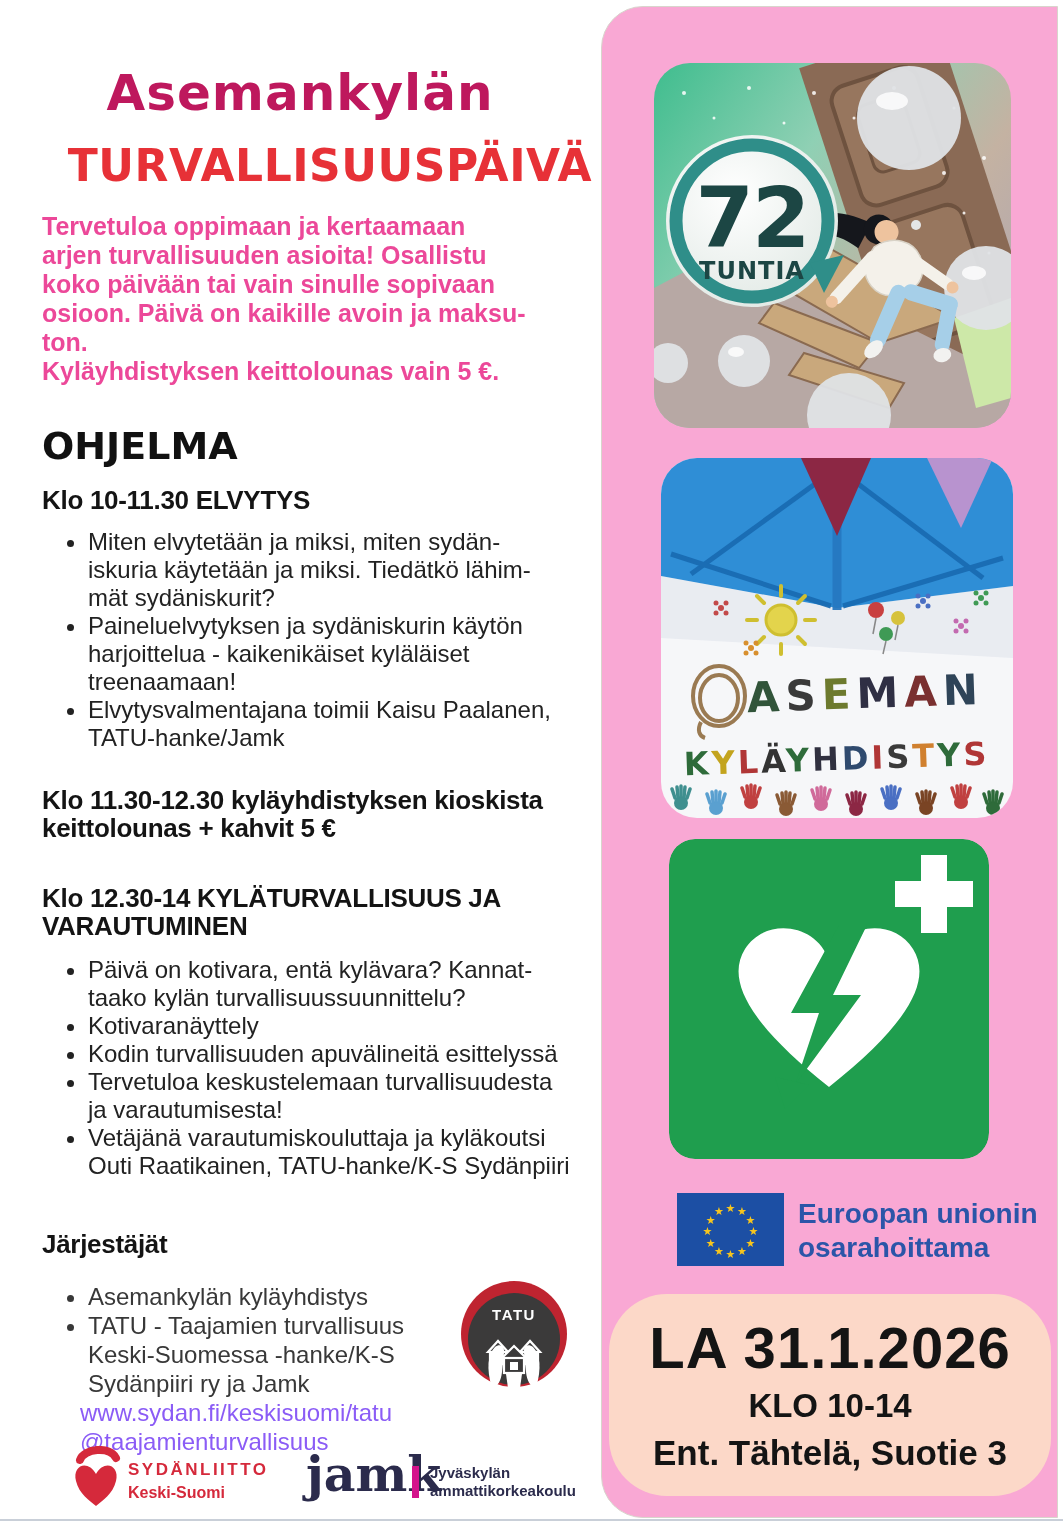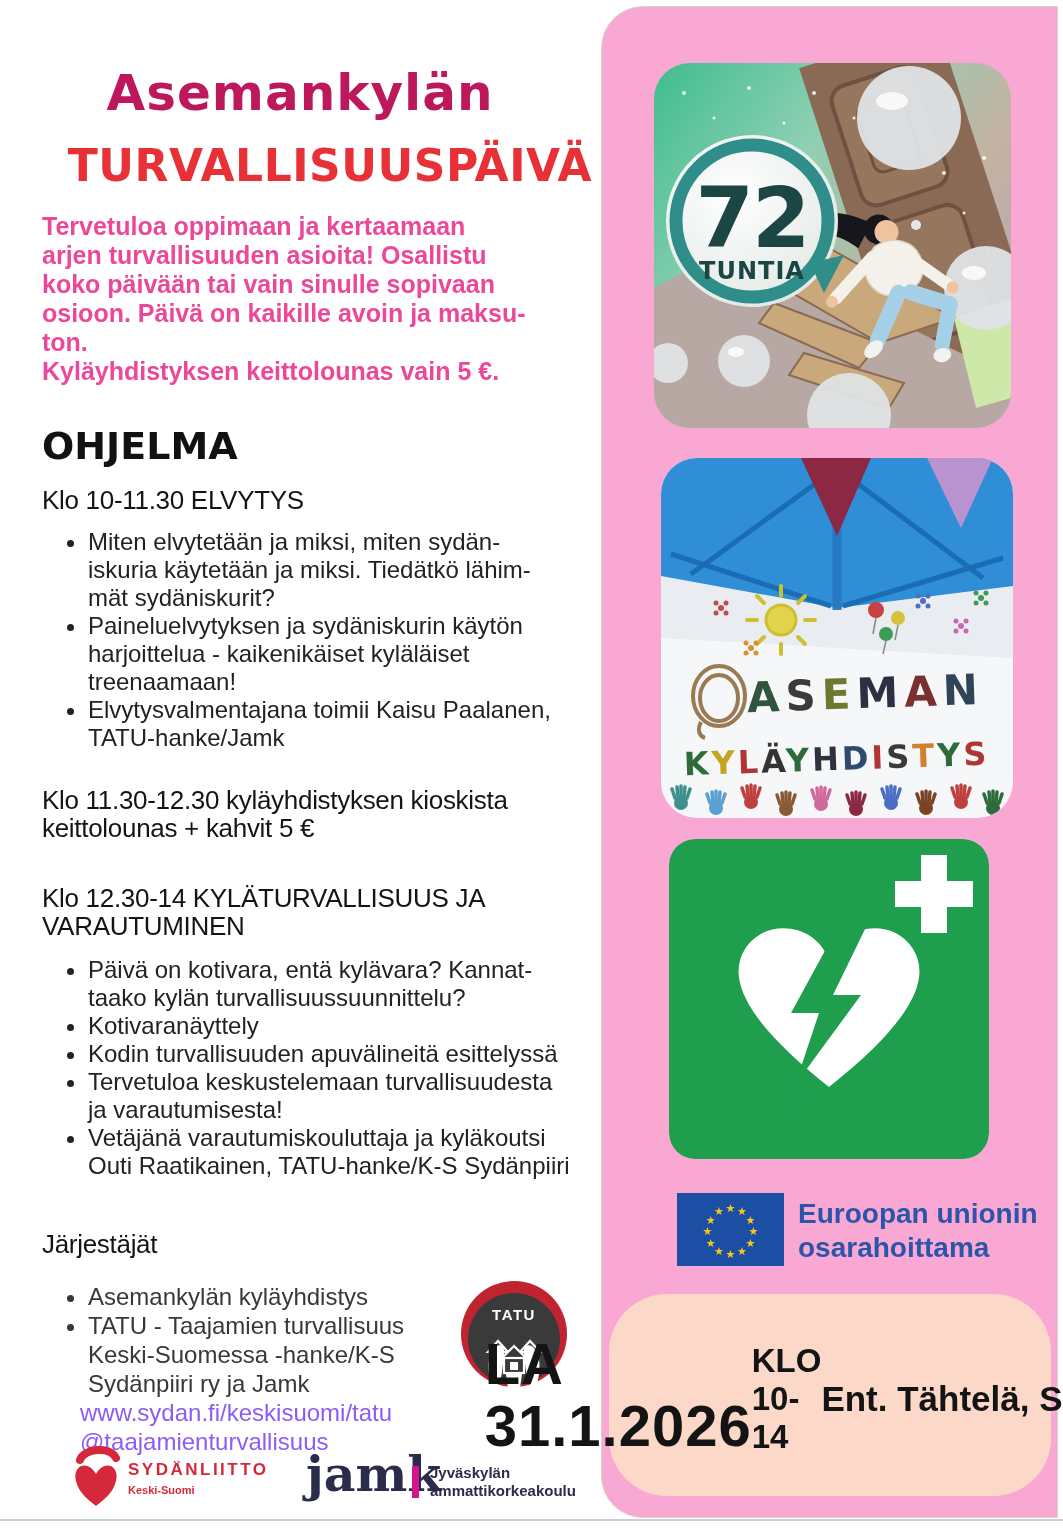--- a/index.html
+++ b/index.html
@@ -7,39 +7,39 @@
        font-family:"Liberation Sans",sans-serif;color:#1b1b1b;overflow:hidden}
   .abs{position:absolute}
   
   .left-col{position:absolute;left:0;top:0;width:600px;height:1530px}
   .title1{left:0;top:64px;width:600px;text-align:center;font-family:"DejaVu Sans",sans-serif;
           font-size:50px;font-weight:700;color:#be185d;letter-spacing:1px}
   .title2{left:0;top:140px;width:660px;text-align:center;font-family:"DejaVu Sans",sans-serif;
           font-size:44px;font-weight:700;color:#e73137;letter-spacing:0.5px;white-space:nowrap}
   .intro{left:42px;top:212px;width:540px;font-size:25px;font-weight:700;line-height:29px;color:#ec4899}
   .h-program{left:42px;top:424px;font-family:"DejaVu Sans",sans-serif;font-size:38px;font-weight:700;color:#111}
-  .h-sub{left:42px;font-size:26px;font-weight:400;line-height:28px;letter-spacing:-0.3px;color:#141414;white-space:nowrap}
+  .h-sub{left:42px;font-size:26px;font-weight:700;line-height:28px;letter-spacing:-0.3px;color:#141414;white-space:nowrap}
   .blist{left:48px;margin:4px;padding:0 0 0 36px;font-size:24px;line-height:28px;color:#222;list-style:disc}
   .blist li{margin:0;padding:0}
   .blist .ln{white-space:nowrap}
   .org-list{font-size:24px;line-height:29px;color:#383838}
   .links{left:80px;font-size:24px;line-height:29px;color:#8b5cf6}
   
   .sydan-name{font-size:17px;font-weight:700;letter-spacing:2.5px;color:#d5293b}
-  .sydan-region{font-size:11px;font-weight:700;color:#d5293b}
+  .sydan-region{font-size:16px;font-weight:700;color:#d5293b}
   .jamk-word{font-family:"DejaVu Serif",serif;font-size:49px;font-weight:700;color:#2b2b4c;line-height:44px}
   .jamk-bar{width:7px;height:32px;background:#d4148c}
   .jamk-text{font-size:15px;font-weight:700;color:#2b2b4c;line-height:18px}
   
   .card{position:absolute;left:601px;top:6px;width:455px;height:1510px;background:#f9a8d4;
         border:1px solid #d8d5cc;border-radius:42px 0 0 42px}
   .imgbox{position:absolute;overflow:hidden;border-radius:36px}
   .eu-text{font-size:28px;font-weight:700;color:#2b55a8;line-height:34px}
   .pinkbox{position:absolute;left:7px;top:1287px;width:442px;height:202px;background:#fcd8c8;border-radius:58px;
-           display:flex;align-items:center;justify-content:center;color:#141414}
+           display:flex;flex-direction:column;align-items:center;justify-content:center;color:#141414}
   .ev-date{font-size:58px;font-weight:700;letter-spacing:1px;line-height:62px}
   .ev-time{font-size:33px;font-weight:700;margin-top:8px}
   .ev-loc{font-size:35px;font-weight:700;margin-top:8px;white-space:nowrap}
   .bottom-rule{position:absolute;left:0;top:1519px;width:1063px;height:2px;background:#c9cfd8}
 </style>
 </head>
 <body>
 
 <div class="left-col">
 

